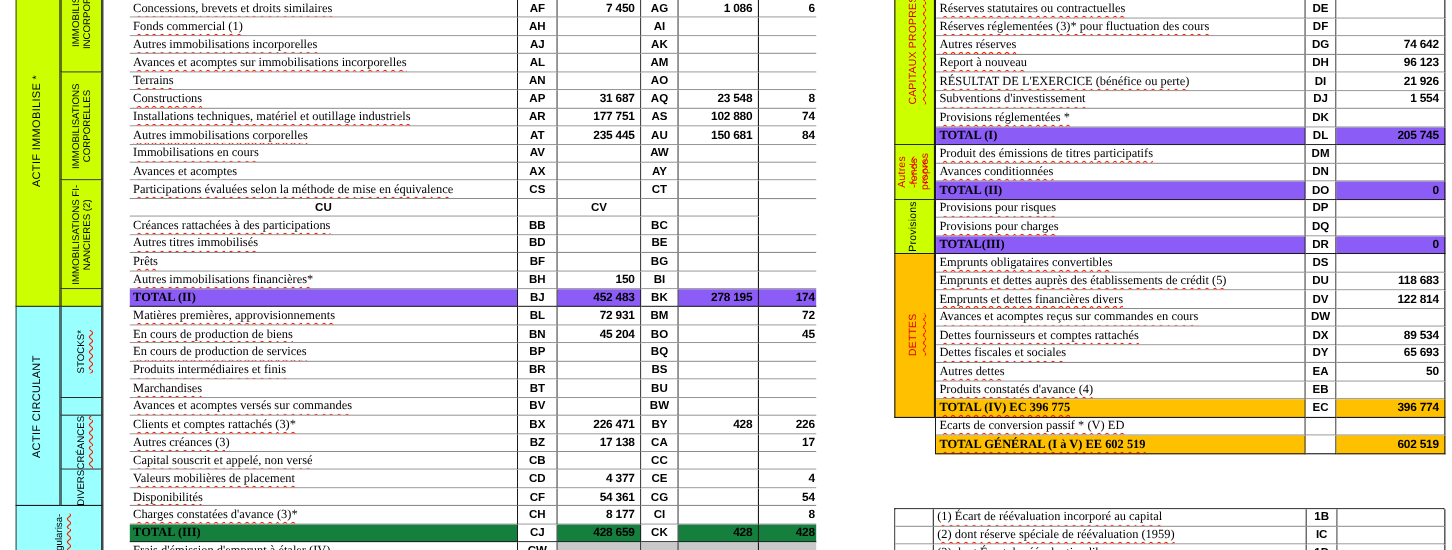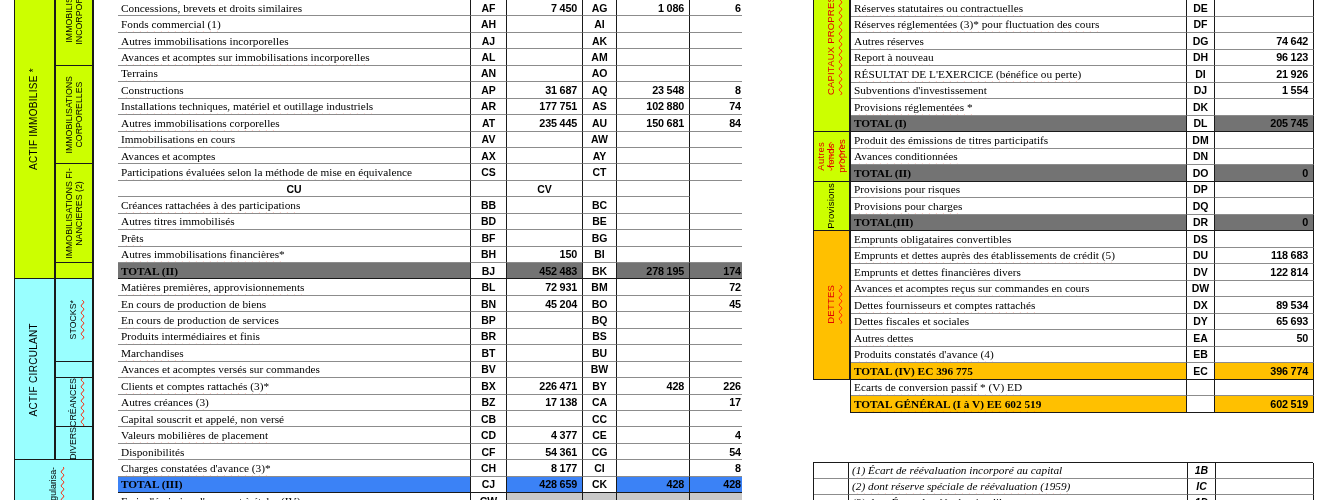--- a/index.html
+++ b/index.html
@@ -15,26 +15,26 @@
   .sq{text-decoration-line:underline;text-decoration-style:wavy;text-decoration-color:#ff1d00;
       text-decoration-thickness:1px;text-underline-offset:2.6px;}
   
   .ltable{position:absolute;left:14px;top:0;width:728px;height:500px;overflow:hidden;}
   .sbcol{position:absolute;top:0;}
   .sb1{left:0;width:41px;}
   .sb2{left:41px;width:38px;}
   .lrows{position:absolute;left:79px;top:0;width:649px;border-left:1px solid #1a1a1a;box-sizing:border-box;}
   .lrow{display:grid;grid-template-columns:353px 36px 76px 34px 73px 77px;height:16.44px;padding-left:24px;}
   .rrow{display:grid;grid-template-columns:336px 28px 99px;height:16.5px;}
-  .frow{display:grid;grid-template-columns:35px 339px 28px 98px;height:15.8px;font-style:italic;}
+  .frow{display:grid;grid-template-columns:35px 339px 28px 98px;height:15.8px;}
   
   .tot .lbl{font-weight:bold;}
   .tot .c{border-bottom-color:#1a1a1a;}
-  .tot-chartreuse .lbl,.tot-chartreuse .val{background:#737373;}
-  .tot-cyan .lbl,.tot-cyan .val{background:#3b82f6;}
+  .tot-chartreuse .lbl,.tot-chartreuse .val{background:#8b5cf6;}
+  .tot-cyan .lbl,.tot-cyan .val{background:#15803d;}
   .tot-orange .lbl,.tot-orange .val{background:#FFC000;}
   .grayrow .g{background:#c9c9c9;}
   
   .rtable{position:absolute;left:813px;top:0;width:500px;height:446px;padding-left:25px;}
   .rsb{position:absolute;left:0;top:0;width:37px;}
   .rrows{position:absolute;left:37px;top:0;width:463px;border-left:1px solid #1a1a1a;box-sizing:border-box;}
   
   .fbox{position:absolute;left:813px;top:462px;width:500px;box-sizing:border-box;
         border:1px solid #1a1a1a;border-bottom:none;}
   

